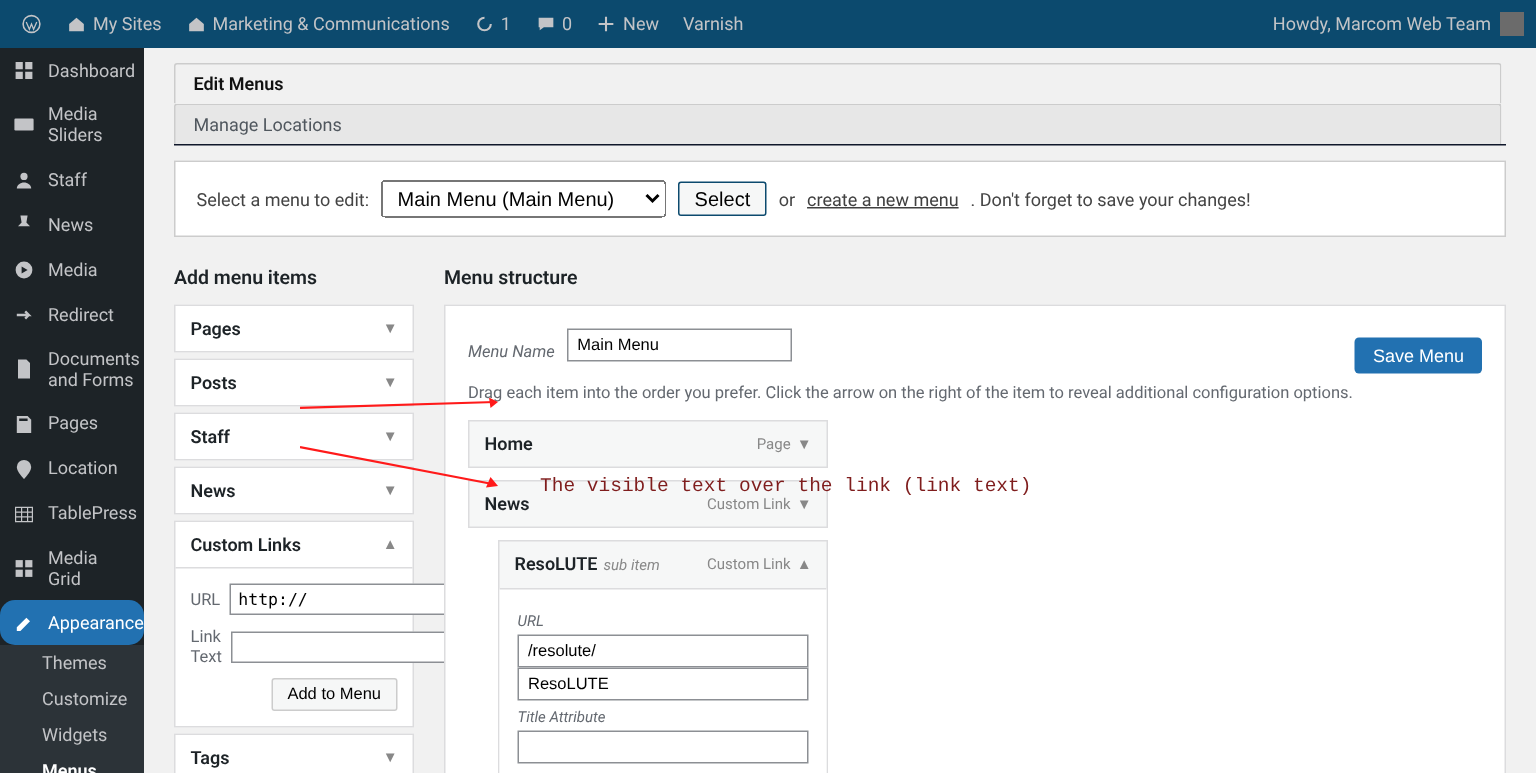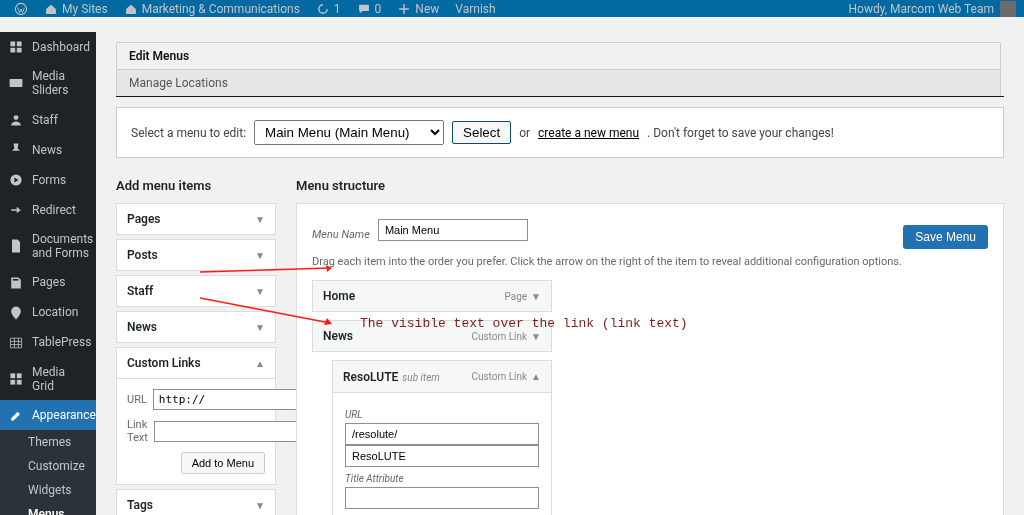--- a/index.html
+++ b/index.html
@@ -1,44 +1,44 @@
 <!DOCTYPE html>
 <html><head>
 <meta charset="utf-8">
 <style>
   * { box-sizing: border-box; margin: 0; padding: 0; }
   body { font-family: -apple-system, BlinkMacSystemFont, "Segoe UI", Roboto, sans-serif; font-size: 13px; color: #444; background: #f1f1f1; width: 1024px; height: 515px; overflow: hidden; position: relative; }
 
   
-  .adminbar { height: 17px; background: #0369a1; color: #c3c4c7; display: flex; align-items: center; justify-content: space-between; padding: 0 8px; font-size: 12px; }
+  .adminbar { height: 32px; background: #0c4a6e; color: #c3c4c7; display: flex; align-items: center; justify-content: space-between; padding: 0 8px; font-size: 12px; }
   .adminbar-left { display: flex; align-items: center; gap: 4px; }
   .adminbar-item { display: flex; align-items: center; gap: 4px; padding: 0 6px; height: 32px; cursor: pointer; }
   .adminbar-item svg { width: 14px; height: 14px; fill: #c3c4c7; }
   .adminbar-right { display: flex; align-items: center; gap: 6px; }
   .adminbar-avatar { width: 16px; height: 16px; background: #6b6b6b; }
 
   
   .sidebar { position: absolute; left: 0; top: 32px; bottom: 0; width: 96px; background: #1d2327; color: #c3c4c7; font-size: 12px; overflow-y: auto; }
   .sidebar-item { display: flex; align-items: center; gap: 8px; padding: 7px 8px; cursor: pointer; }
-  .sidebar-item.active { background: #2271b1; color: #fff; }
+  .sidebar-item.active { background: #2271b1; color: #fff; border-radius: 10px; }
   .sidebar-item .mi { width: 16px; height: 16px; flex-shrink: 0; }
   .sidebar-item .mi svg { width: 16px; height:16px; fill: currentColor; }
   .sidebar-item .lbl { line-height: 1.2; }
   .sidebar-sub { padding: 5px 16px 5px 28px; background: #2c3338; color: #c3c4c7; font-size: 12px; cursor:pointer;}
   .sidebar-sub.active { color: #fff; font-weight: 600; }
 
   
   .content { position: absolute; left: 96px; top: 32px; right: 0; bottom: 0; overflow-y: auto; padding: 10px 20px; }
   .tabs { display: flex; border-bottom: 1px solid #0f172a; flex-direction: column; }
   .tab { padding: 6px 12px; border: 1px solid #ccc; border-bottom: none; background: #e7e7e7; color: #50575e; font-size: 12px; cursor:pointer; margin-right: 3px; border-radius: 2px 2px 0 0;}
   .tab.active { background: #f1f1f1; color: #111; font-weight: 600;}
   .select-row { background: #fff; border: 1px solid #ccc; margin: 10px 0 20px; padding: 12px 14px; display: flex; align-items: center; gap: 8px; font-size: 12px; }
   .select-row select { padding: 3px 6px; width: 190px; }
   .select-row button { padding: 3px 10px; border: 1px solid #0c4a6e; background:#f6f7f7; cursor:pointer; border-radius:2px;}
-  .select-row .link { color: #000000; text-decoration: underline; cursor:pointer;}
+  .select-row .link { color: #404040; text-decoration: underline; cursor:pointer;}
 
   .columns { display: flex; gap: 20px; }
   .col-left { width: 160px; flex-shrink:0;}
   .col-right { flex: 1; }
   h3.section { font-size: 13px; font-weight: 600; margin-bottom: 10px; color:#1d2327;}
 
   
   .accordion { border: 1px solid #dcdcde; background: #fff; margin-bottom: 4px; }
   .acc-head { padding: 8px 10px; font-size: 12px; font-weight: 600; display: flex; justify-content: space-between; align-items: center; cursor:pointer; color:#1d2327;}
   .acc-head .caret { font-size: 10px; color:#888;}
@@ -150,21 +150,21 @@
       <span class="mi"><svg viewBox="0 0 20 20">
           <path d="M7 2h6l-1 6 3 3H5l3-3z M9 11v6"></path>
         </svg></span>
       <span class="lbl">News</span>
     </div>
   <div class="sidebar-item">
       <span class="mi"><svg viewBox="0 0 20 20">
           <circle cx="10" cy="10" r="7"></circle>
           <path d="M8 7l5 3-5 3z" fill="#1d2327"></path>
         </svg></span>
-      <span class="lbl">Forms</span>
+      <span class="lbl">Media</span>
     </div>
   <div class="sidebar-item">
       <span class="mi"><svg viewBox="0 0 20 20">
           <path d="M4 10h10l-3-3m3 3l-3 3" fill="none" stroke="currentColor" stroke-width="2"></path>
         </svg></span>
       <span class="lbl">Redirect</span>
     </div>
   <div class="sidebar-item">
       <span class="mi"><svg viewBox="0 0 20 20">
           <path d="M5 2h7l3 3v13H5z"></path>

